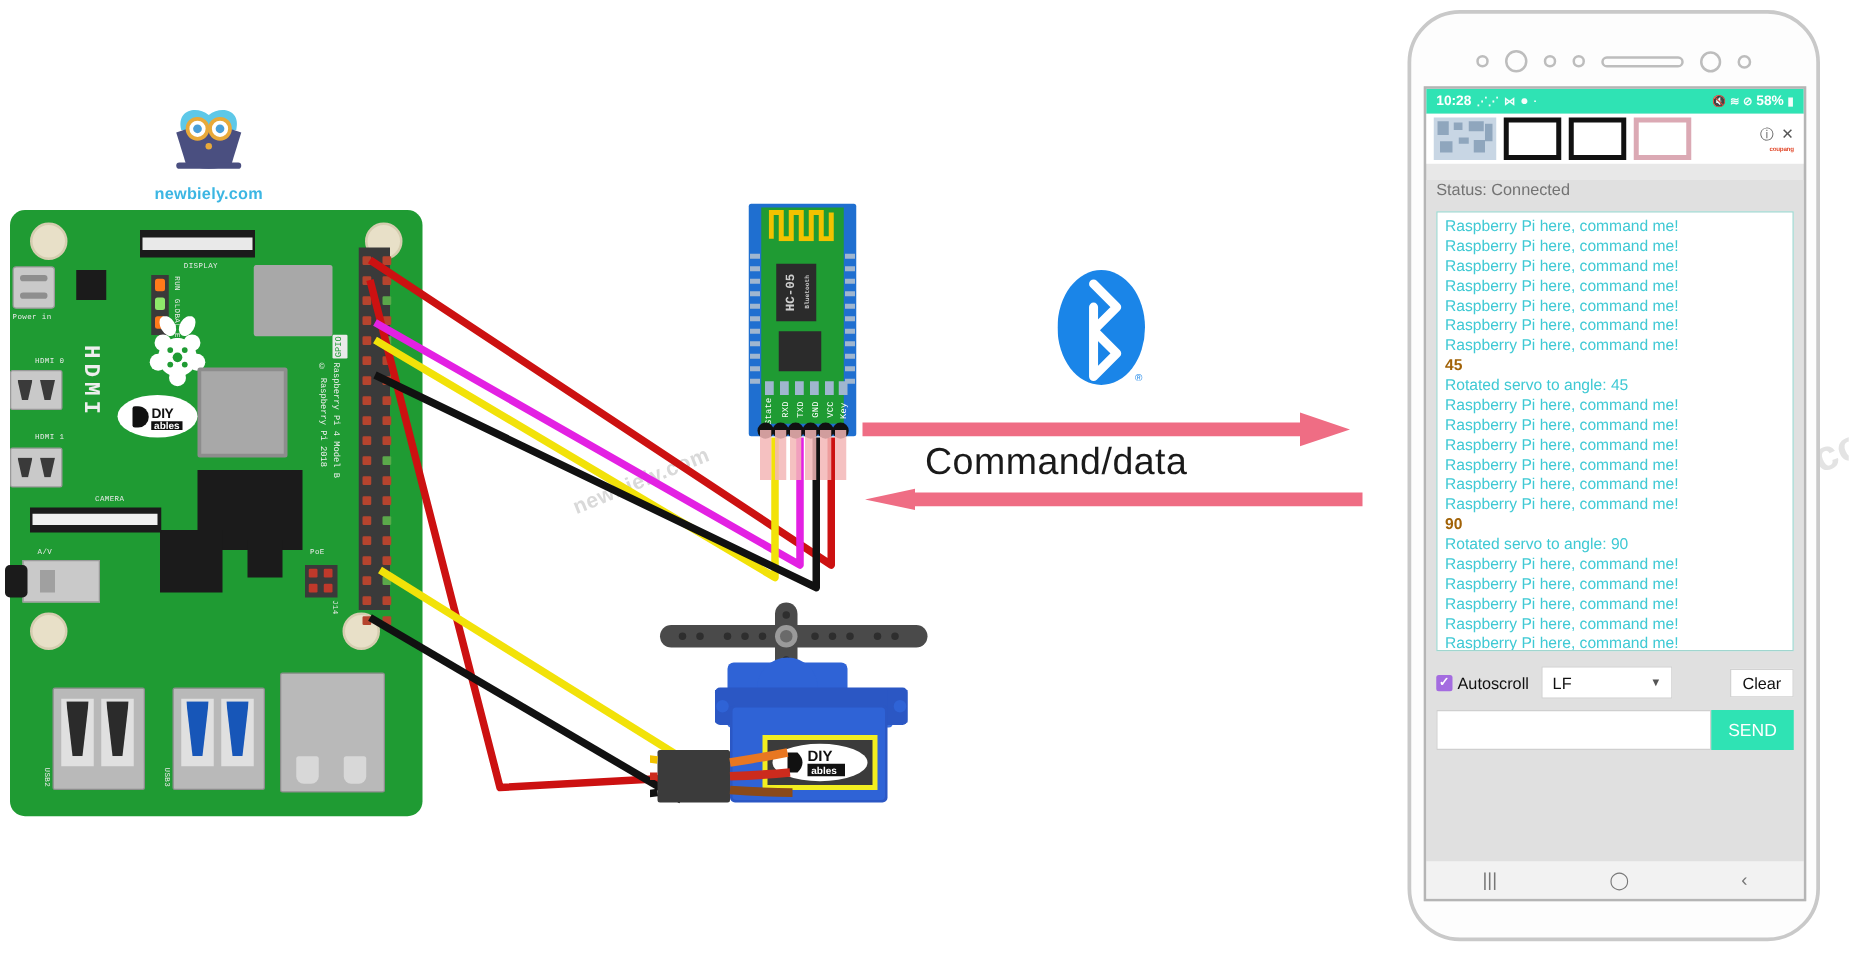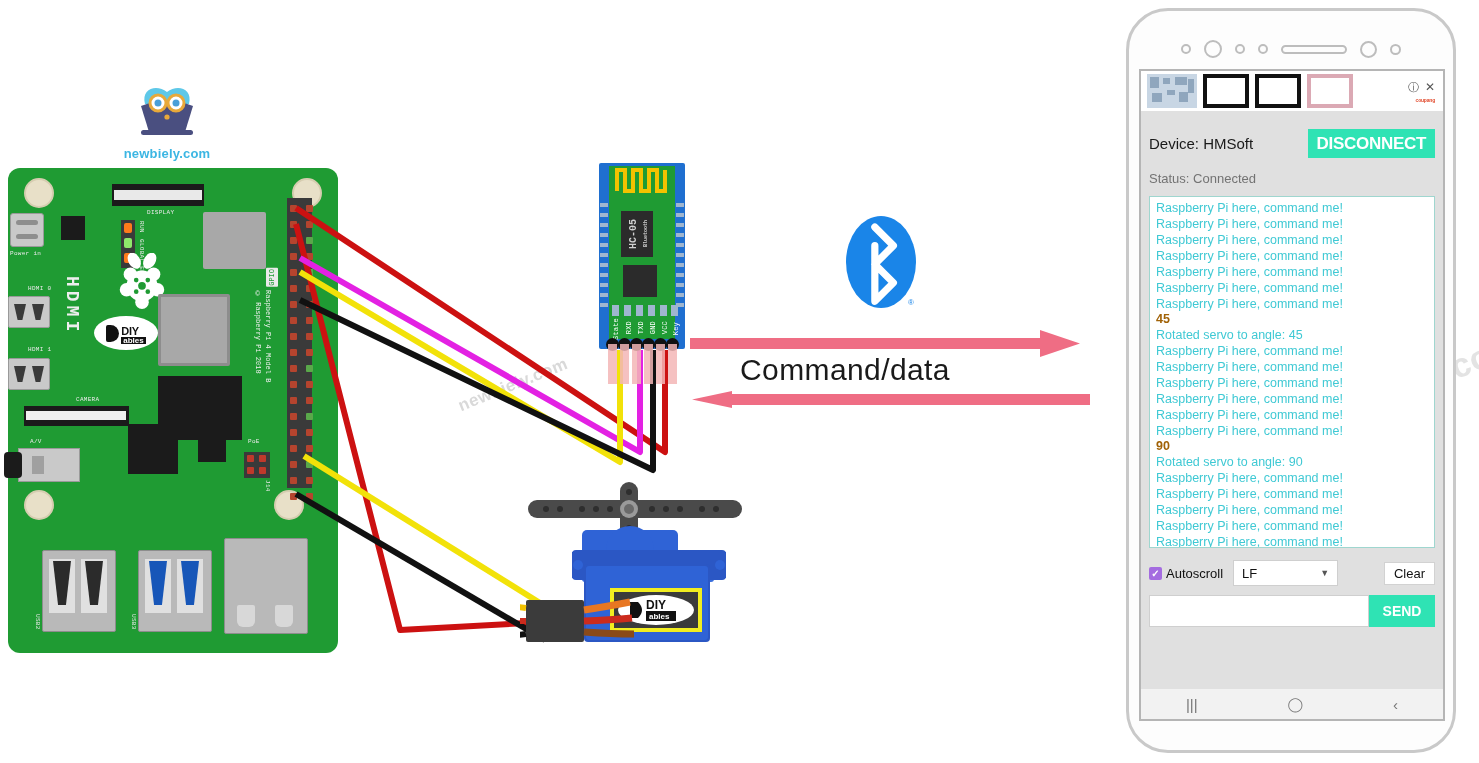--- a/index.html
+++ b/index.html
@@ -149,21 +149,21 @@
     display:flex; align-items:center; padding:0 8px; font-size:13px; color:#111;
   }
   .sel .caret { margin-left:auto; font-size:9px; color:#555;}
   .btn-clear {
     background:#fff; border:1px solid #d2d2d2; padding:3px 9px; font-size:13px; color:#111;
     margin-left:auto;
   }
   .sendrow { display:flex; margin-top:9px;}
   .send-input { flex:1; height:32px; background:#fff; border:1px solid #cfcfcf;}
   .btn-send {
-    background:#2fe3b4; color:#fff; font-weight:700; font-size:14px;
+    background:#2fe3b4; color:#fff; font-weight:400; font-size:14px;
     width:66px; display:flex; align-items:center; justify-content:center;
   }
   .navbar {
     position:absolute; left:0; right:0; bottom:0; height:30px; background:#f2f2f2;
     display:flex; align-items:center; justify-content:space-around; color:#777; font-size:15px;
   }
 </style>
 </head>
 <body>
 
@@ -525,20 +525,36 @@
       <div class="sp-dot" style="width:18px;height:18px;"></div>
       <div class="sp-dot" style="width:10px;height:10px;"></div>
       <div class="sp-dot" style="width:10px;height:10px;"></div>
       <div class="sp-pill"></div>
       <div class="sp-dot" style="width:17px;height:17px;"></div>
       <div class="sp-dot" style="width:11px;height:11px;"></div>
     </div>
 
     <div class="screen">
 
+      <div class="statusbar">
+        <div class="sb-left">
+          <span>10:28</span>
+          <span class="sb-ico">⋰⋰</span>
+          <span class="sb-ico">⋈</span>
+          <span class="sb-ico" style="font-size:11px;">●</span>
+          <span class="sb-ico">·</span>
+        </div>
+        <div class="sb-right">
+          <span class="sb-ico">🔇</span>
+          <span class="sb-ico">≋</span>
+          <span class="sb-ico">⊘</span>
+          <span>58%</span>
+          <span class="sb-ico">▮</span>
+        </div>
+      </div>
 
       <div class="thumbstrip">
         <div class="thumb t-pcb">
           <svg width="50" height="34" viewBox="0 0 50 34">
               <g fill="#8fa6bd">
             <rect x="3" y="3" width="9" height="11"></rect>
                 <rect x="16" y="4" width="7" height="6"></rect>
             <rect x="28" y="3" width="12" height="8"></rect>
                 <rect x="41" y="5" width="6" height="14"></rect>
             <rect x="5" y="19" width="10" height="9"></rect>
@@ -553,24 +569,20 @@
         <div class="t-actions">
           <div class="t-icons">
             <span style="font-size:11px;">ⓘ</span>
             <span style="font-size:12px;">✕</span>
           </div>
           <div class="t-brand">coupang</div>
         </div>
       </div>
 
       <div class="app-body">
-        <div class="devrow">
-          <div class="dev-label">Device: HMSoft</div>
-          <div class="btn-disconnect">DISCONNECT</div>
-        </div>
 
         <div class="status-line">Status: Connected</div>
 
         <div class="terminal" id="terminal">
             <div class="tline">Raspberry Pi here, command me!</div>
             <div class="tline">Raspberry Pi here, command me!</div>
             <div class="tline">Raspberry Pi here, command me!</div>
             <div class="tline">Raspberry Pi here, command me!</div>
             <div class="tline">Raspberry Pi here, command me!</div>
             <div class="tline">Raspberry Pi here, command me!</div>

